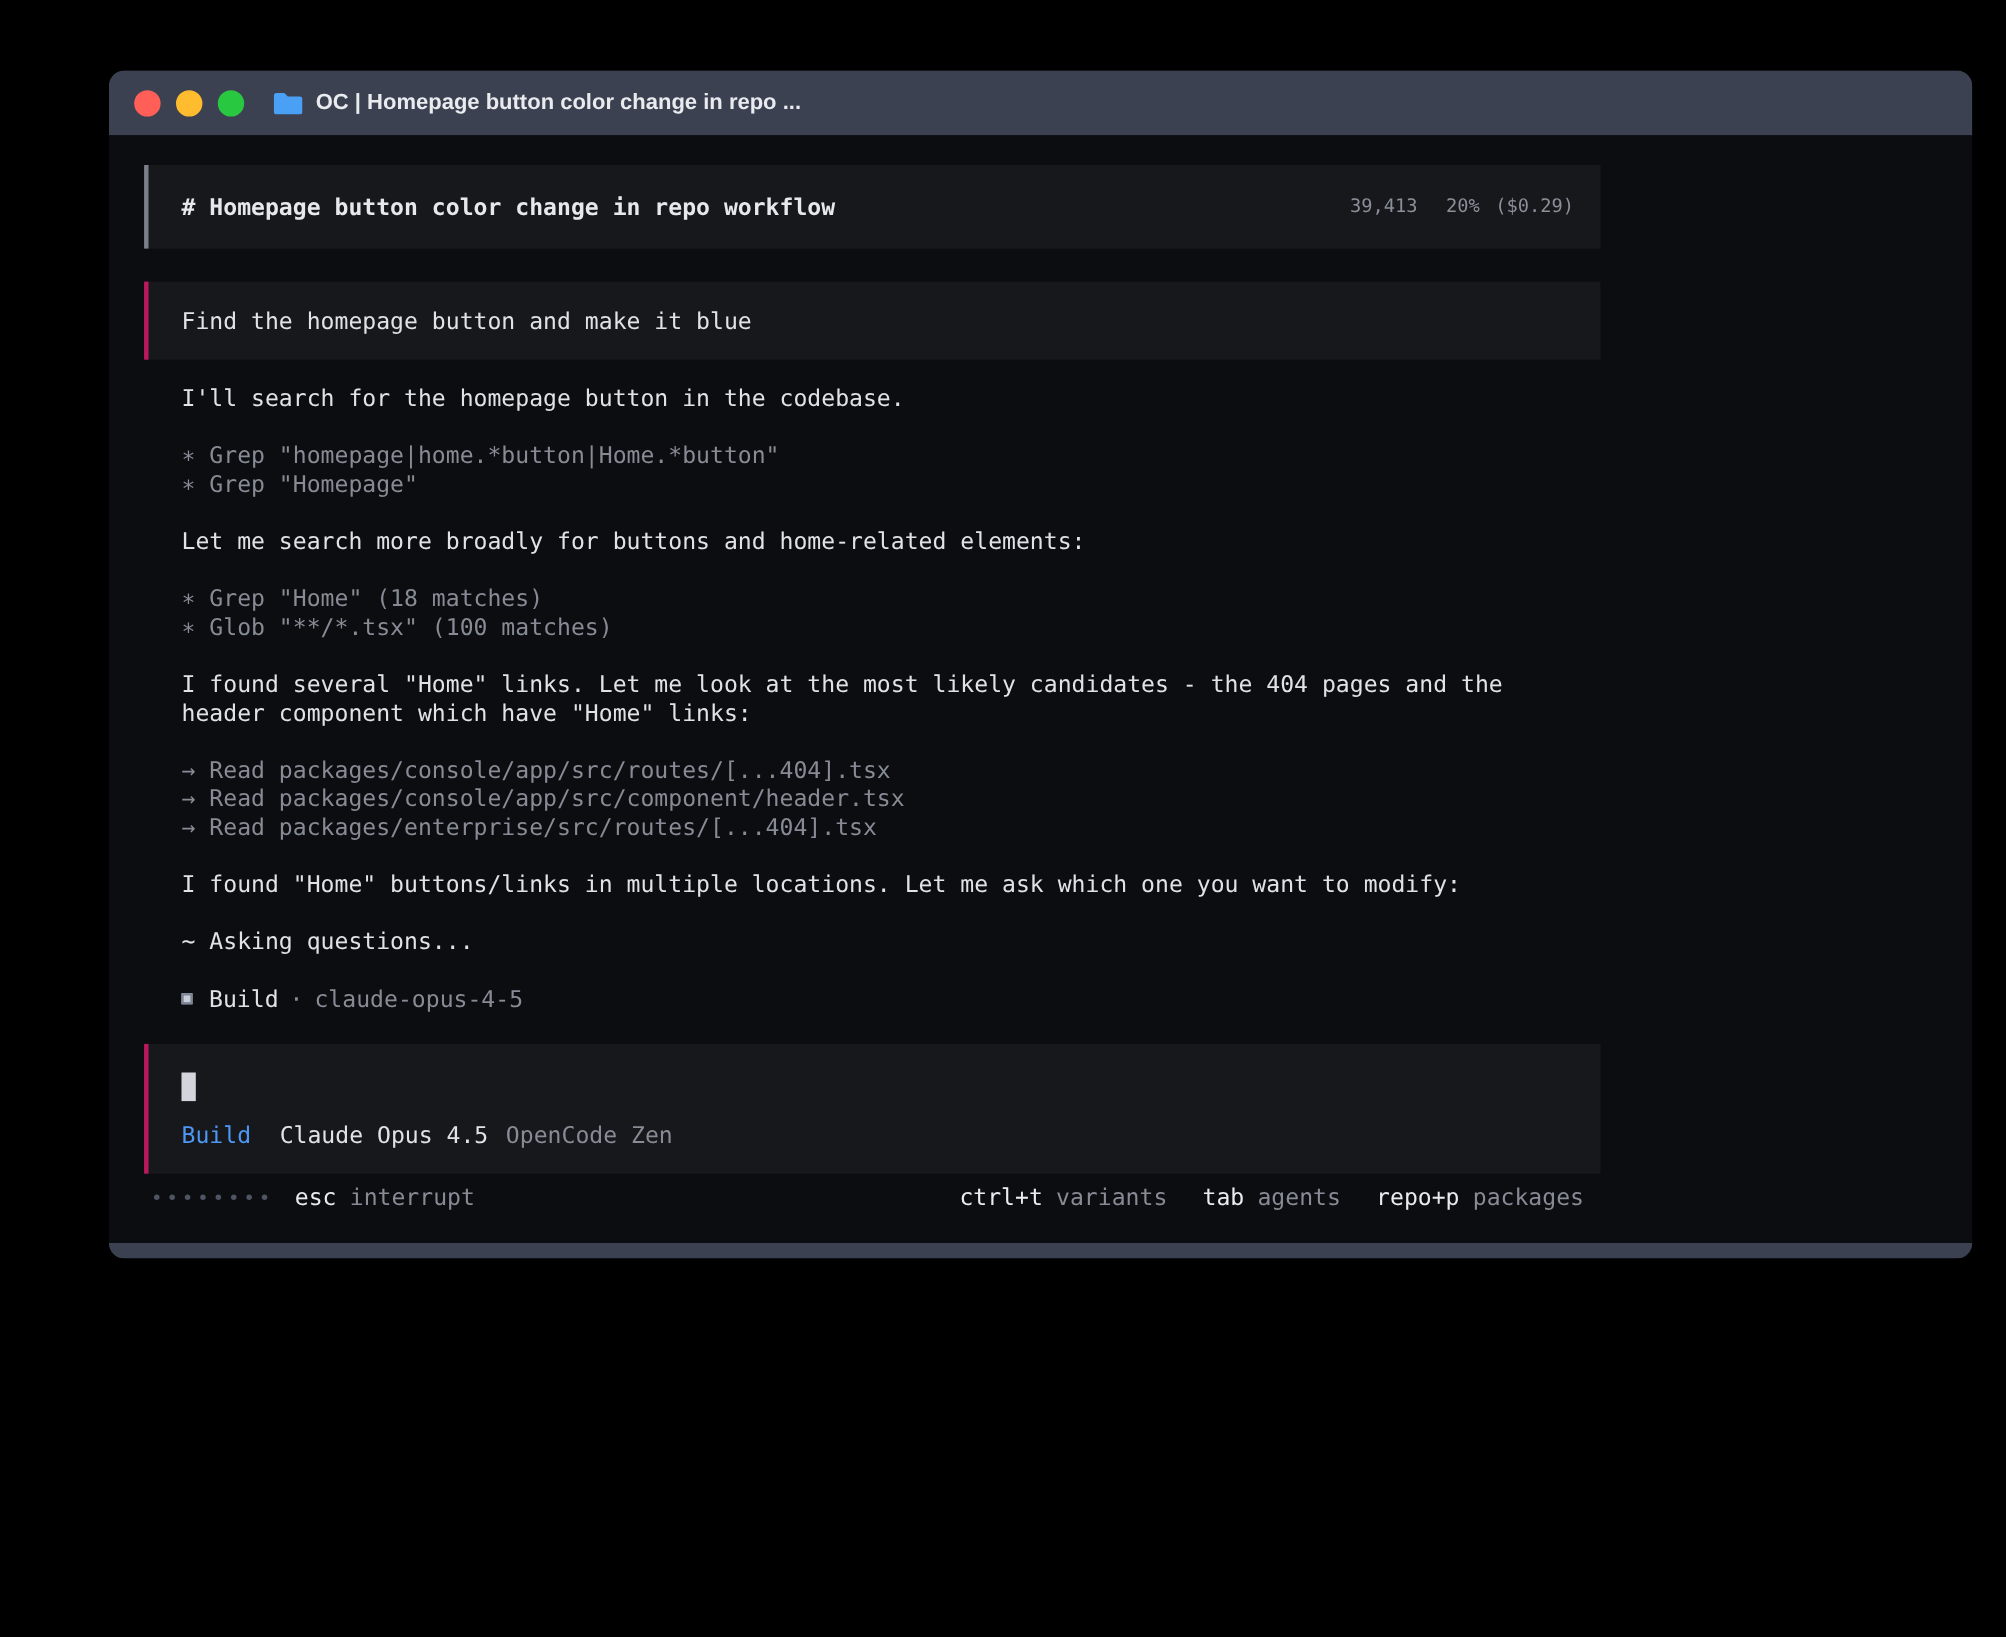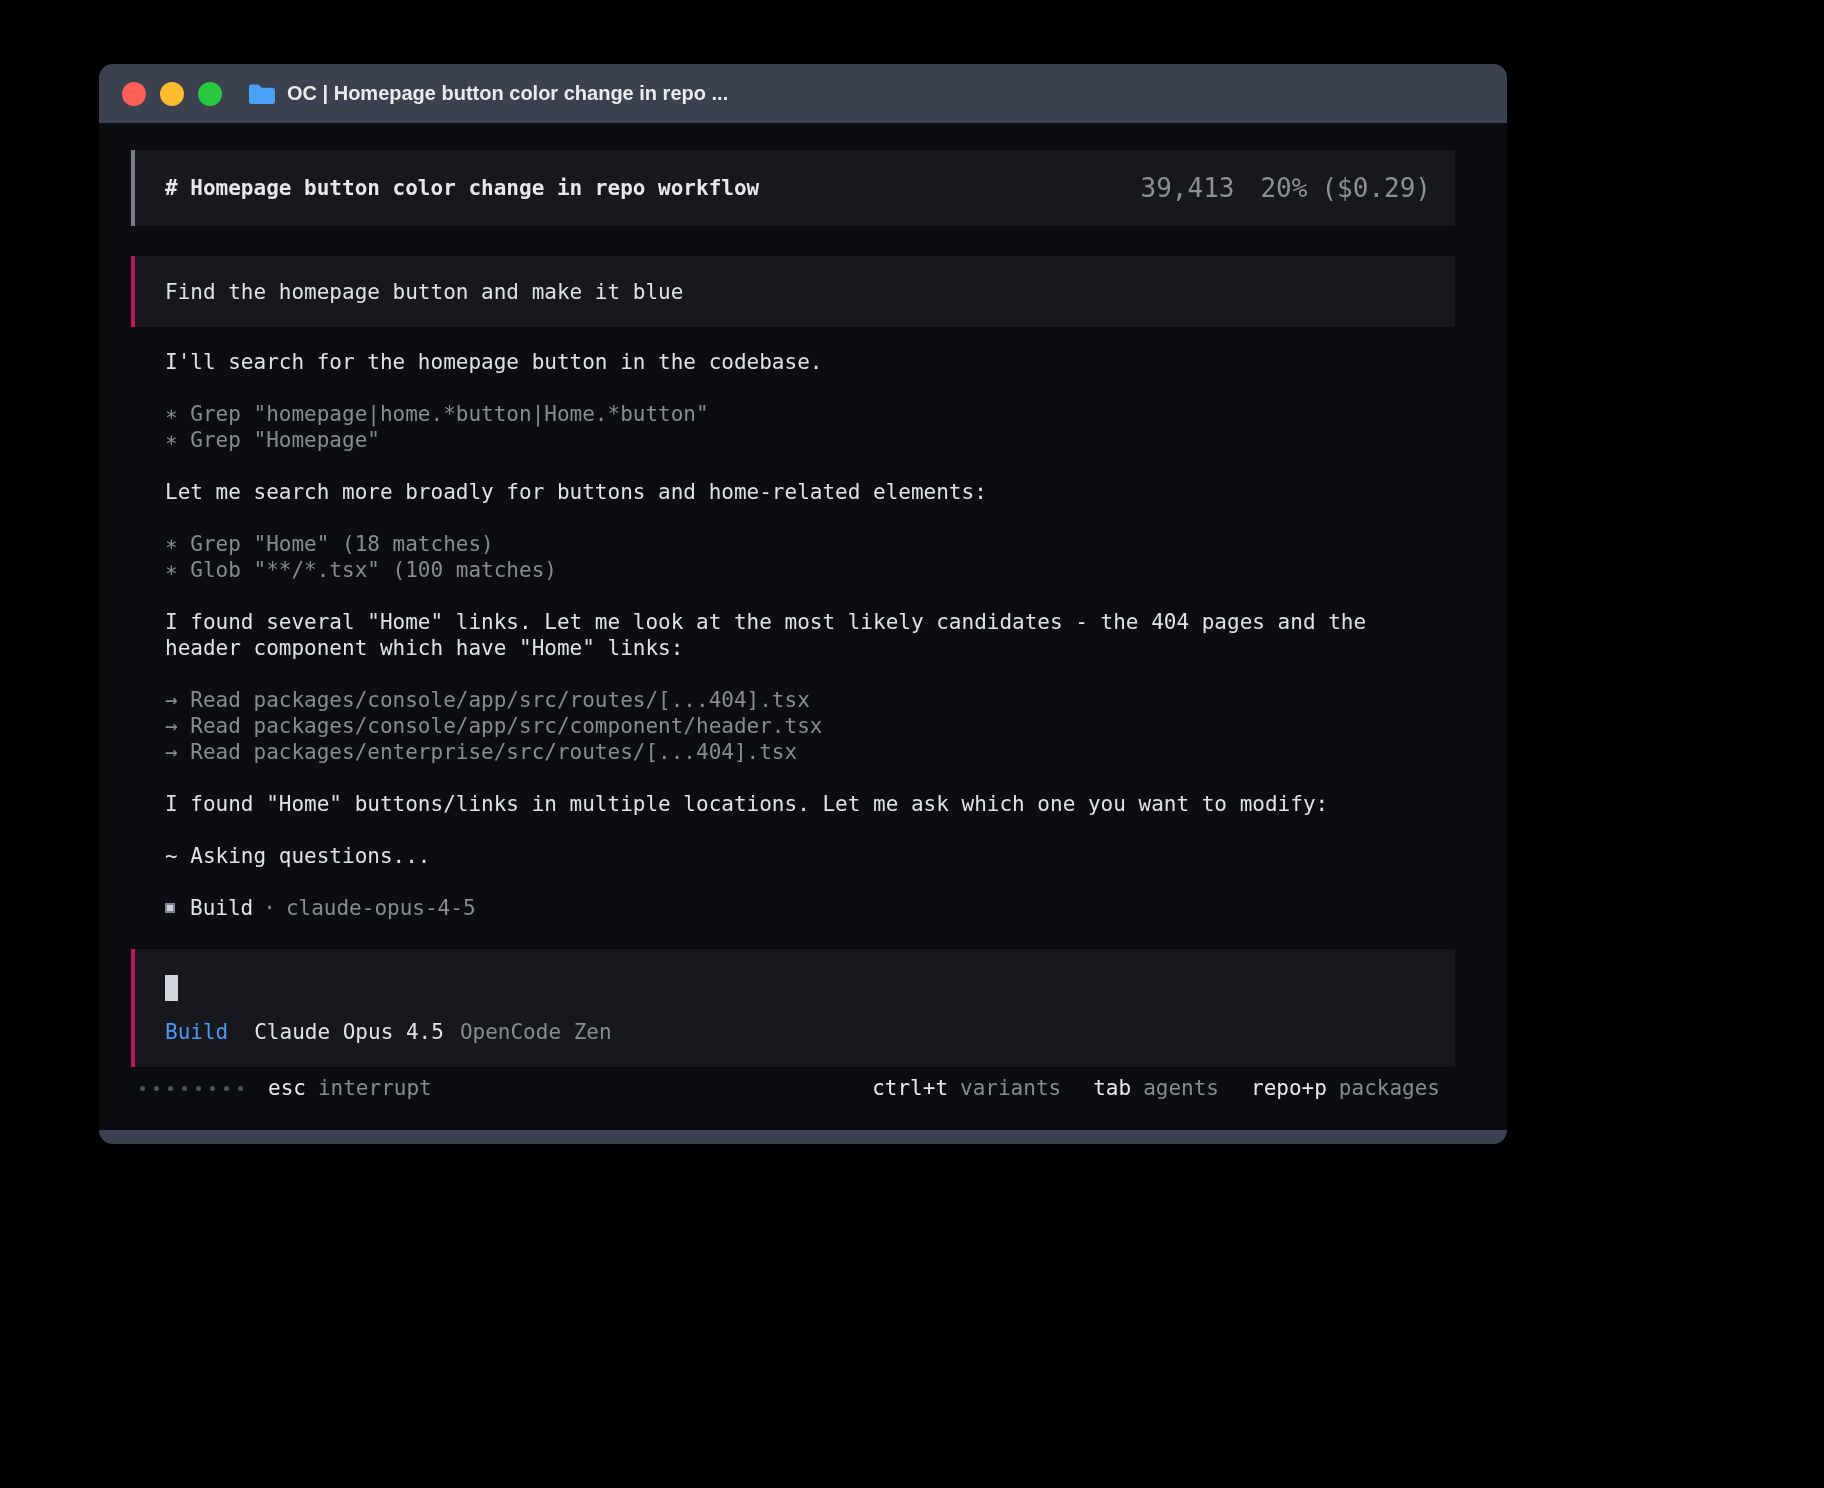--- a/index.html
+++ b/index.html
@@ -4,21 +4,21 @@
 <style>
   * { margin:0; padding:0; box-sizing:border-box; }
   html,body { background:#000; }
   body {
     width:1824px; height:1488px;
     position:relative;
     font-family:"DejaVu Sans Mono", monospace;
   }
   .window {
     position:absolute; left:99px; top:64px;
-    width:1408px; height:1080px;
+    width:1694px; height:1080px;
     border-radius:14px; overflow:hidden;
     background:#0c0d10;
     display:flex; flex-direction:column;
     box-shadow:0 20px 60px rgba(0,0,0,0.8);
   }
   
   .titlebar {
     height:59px; flex:0 0 59px;
     background:#3b4150;
     display:flex; align-items:center;
@@ -47,21 +47,21 @@
     border-left:4px solid #be185d;
   }
   
   .session-header {
     height:76px;
     border-left-color:#7a7f89;
     display:flex; align-items:center; justify-content:space-between;
     padding:0 24px 0 30px;
   }
   .session-title { font-size:21px; font-weight:bold; color:#e6e8ec; white-space:pre; }
-  .session-stats { color:#8a8f99; font-size:26px; white-space:pre; display:flex; }
+  .session-stats { color:#8a8f99; font-size:17px; white-space:pre; display:flex; }
   .session-stats .pct { margin-left:26px; }
   .session-stats .cost { margin-left:14px; }
   
   .user-message {
     margin-top:30px;
     min-height:71px;
     display:flex; align-items:center;
     padding:22px 24px 22px 30px;
     font-size:21px; color:#dfe2e6;
   }

